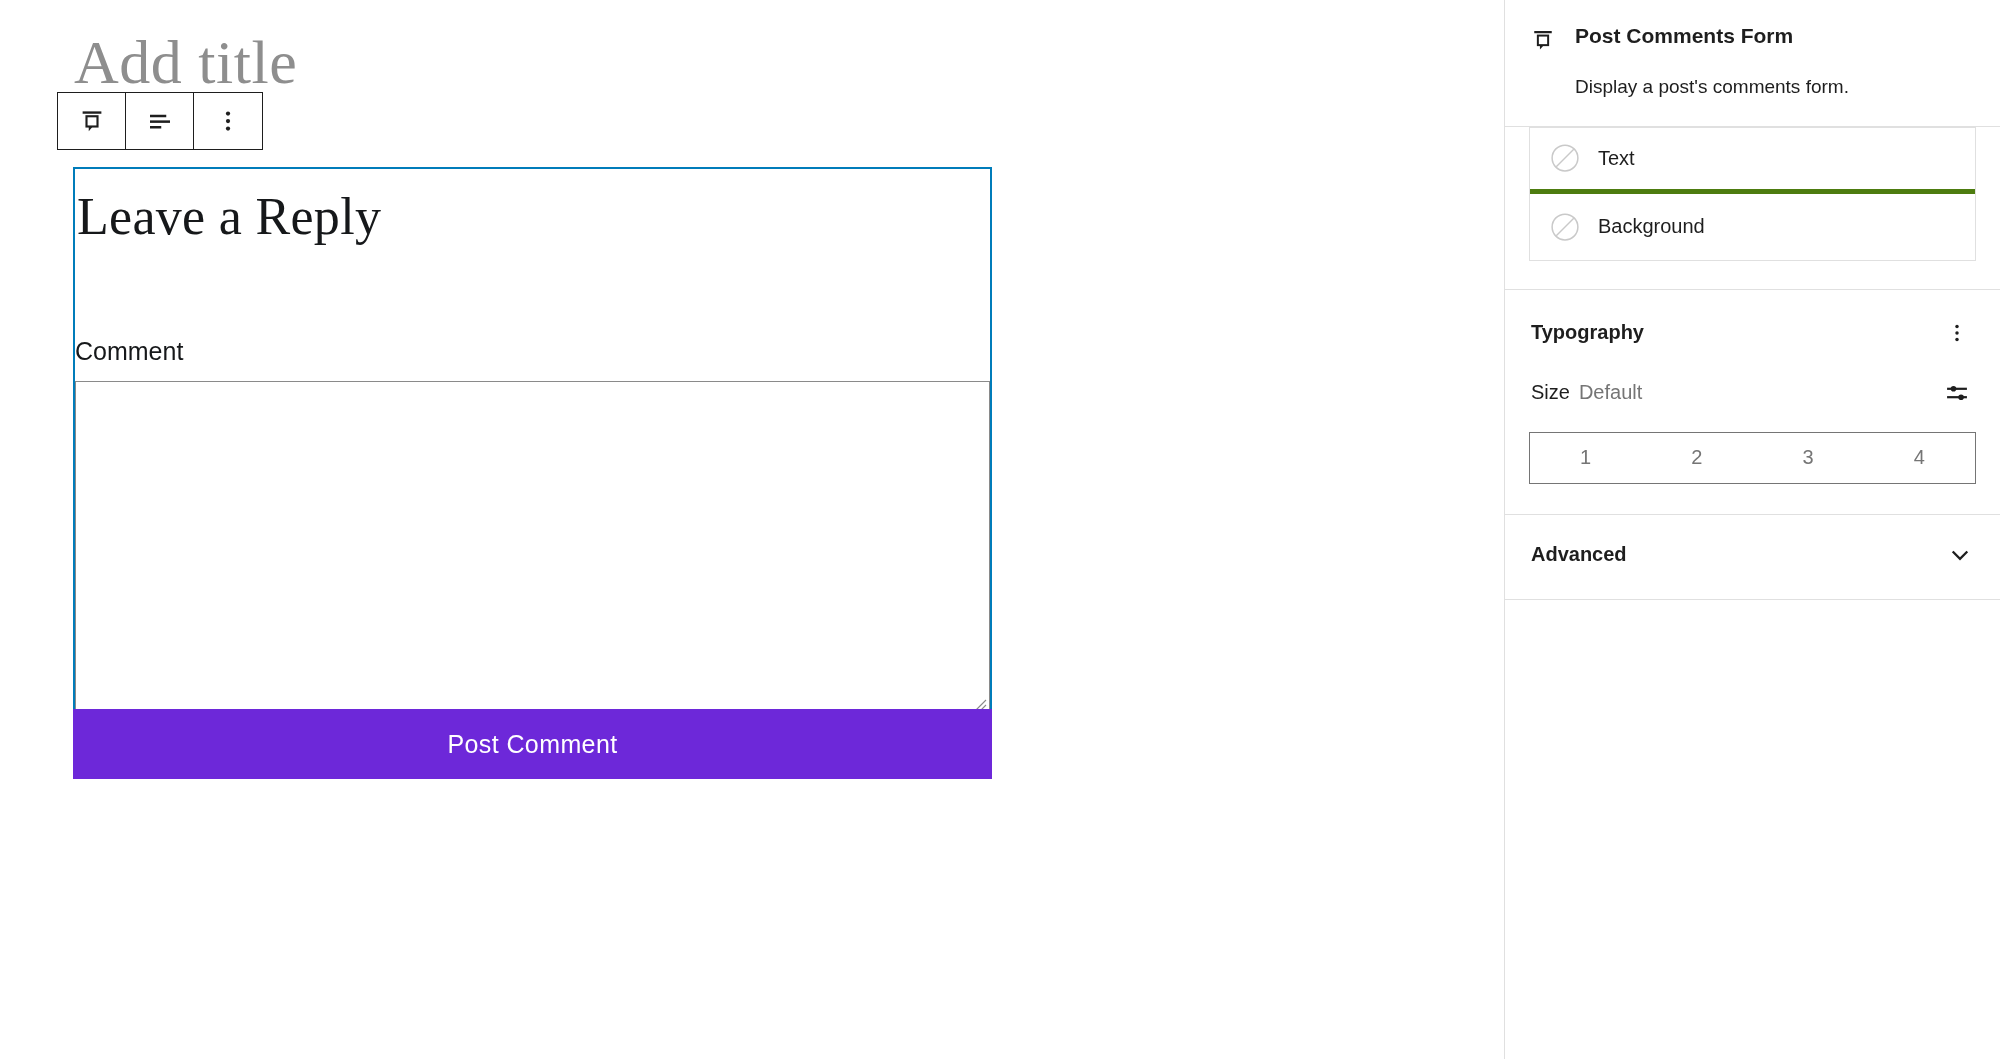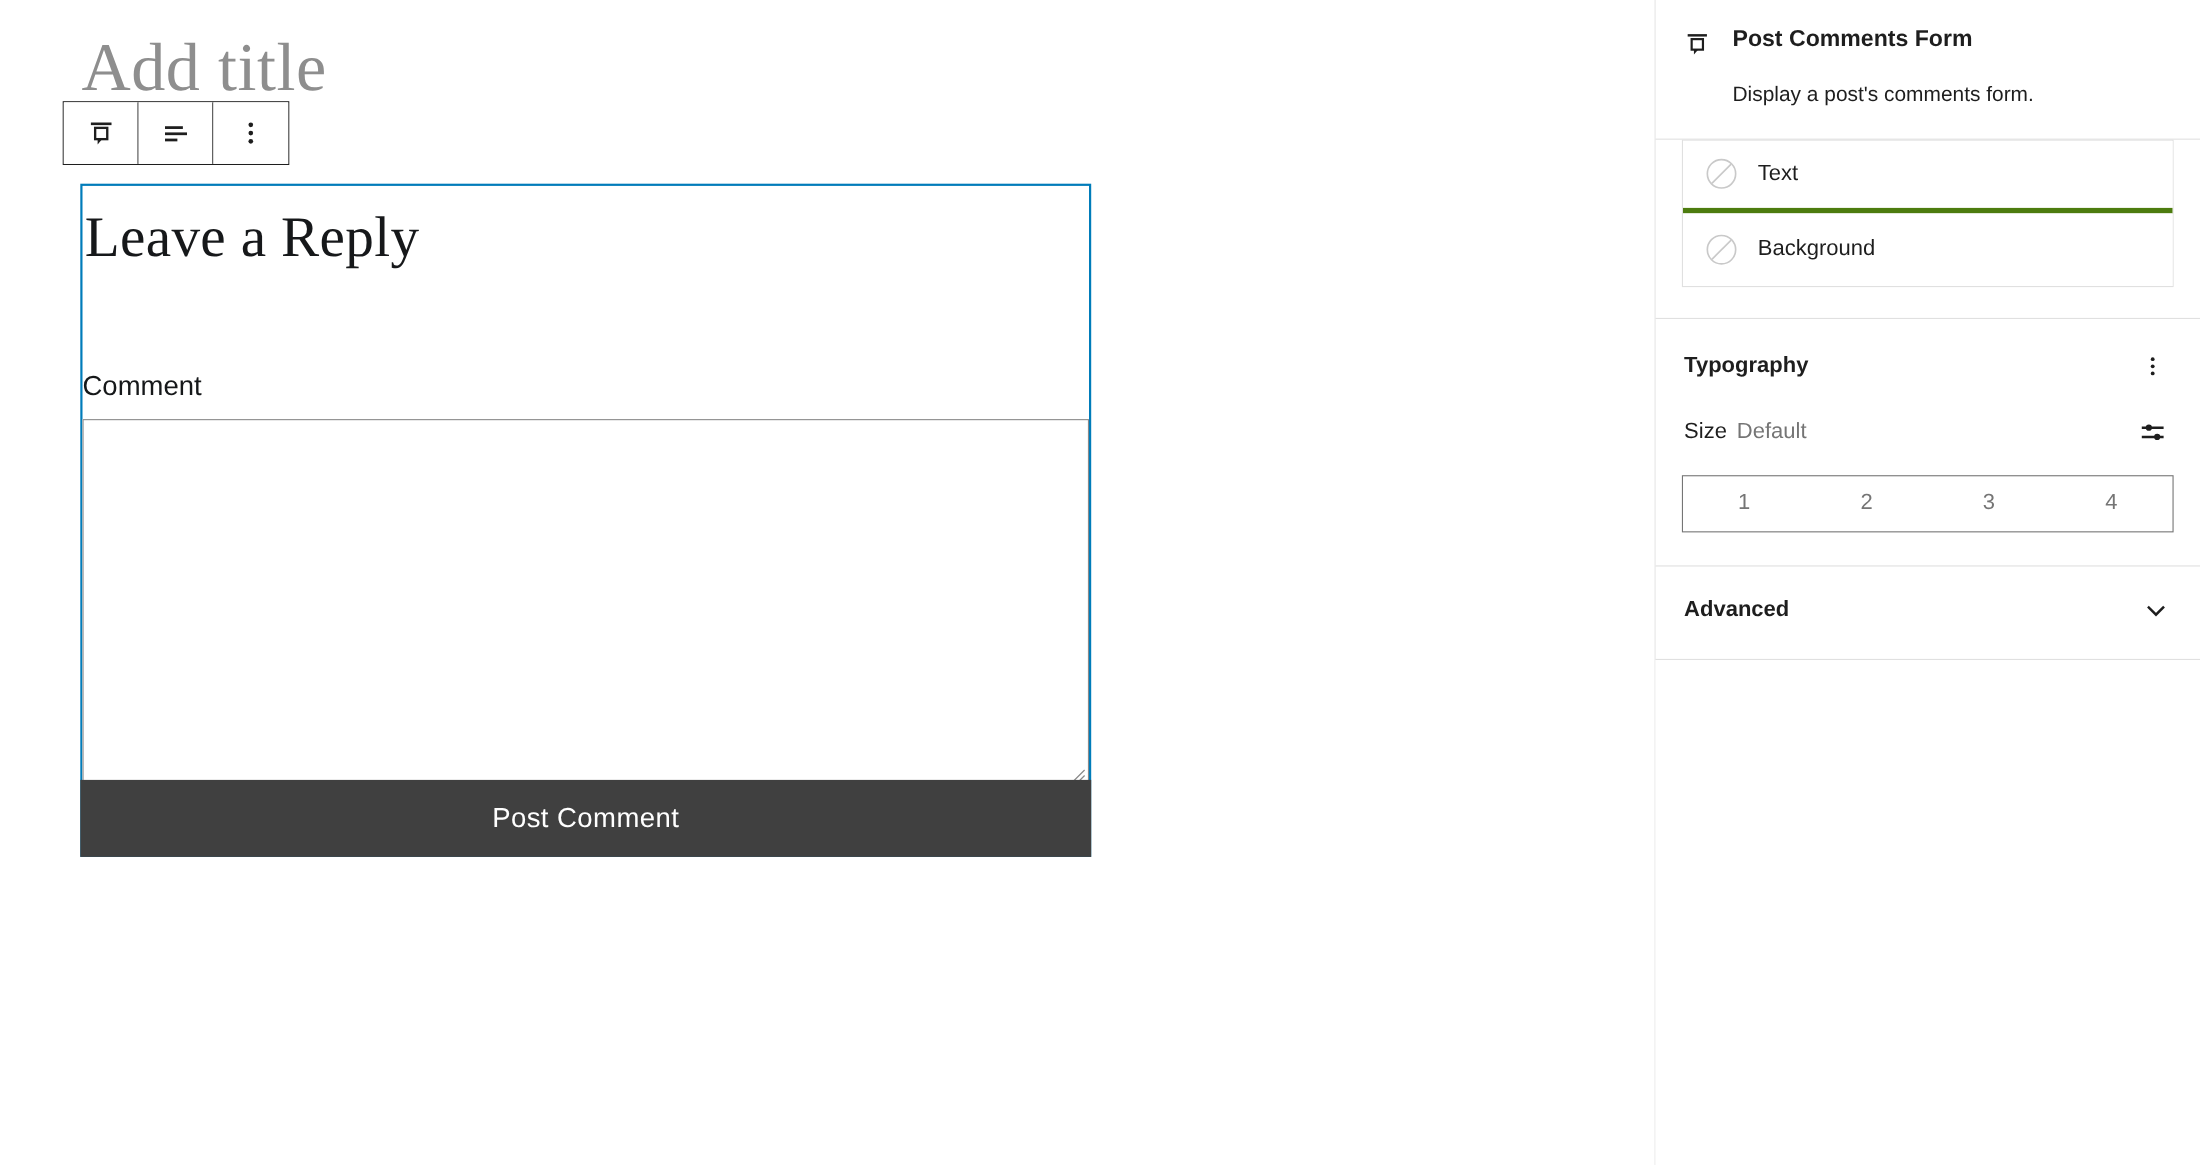--- a/index.html
+++ b/index.html
@@ -103,21 +103,21 @@
     width: 14px;
     height: 14px;
   }
 
   .post-comment-btn {
     position: absolute;
     left: -2px;
     bottom: -2px;
     width: 919px;
     height: 70px;
-    background: #404040;
+    background: #6d28d9;
     border: none;
     color: #ffffff;
     font-family: "Liberation Sans", sans-serif;
     font-size: 25px;
     letter-spacing: 0.4px;
     cursor: pointer;
   }
 
   
   .sidebar {

